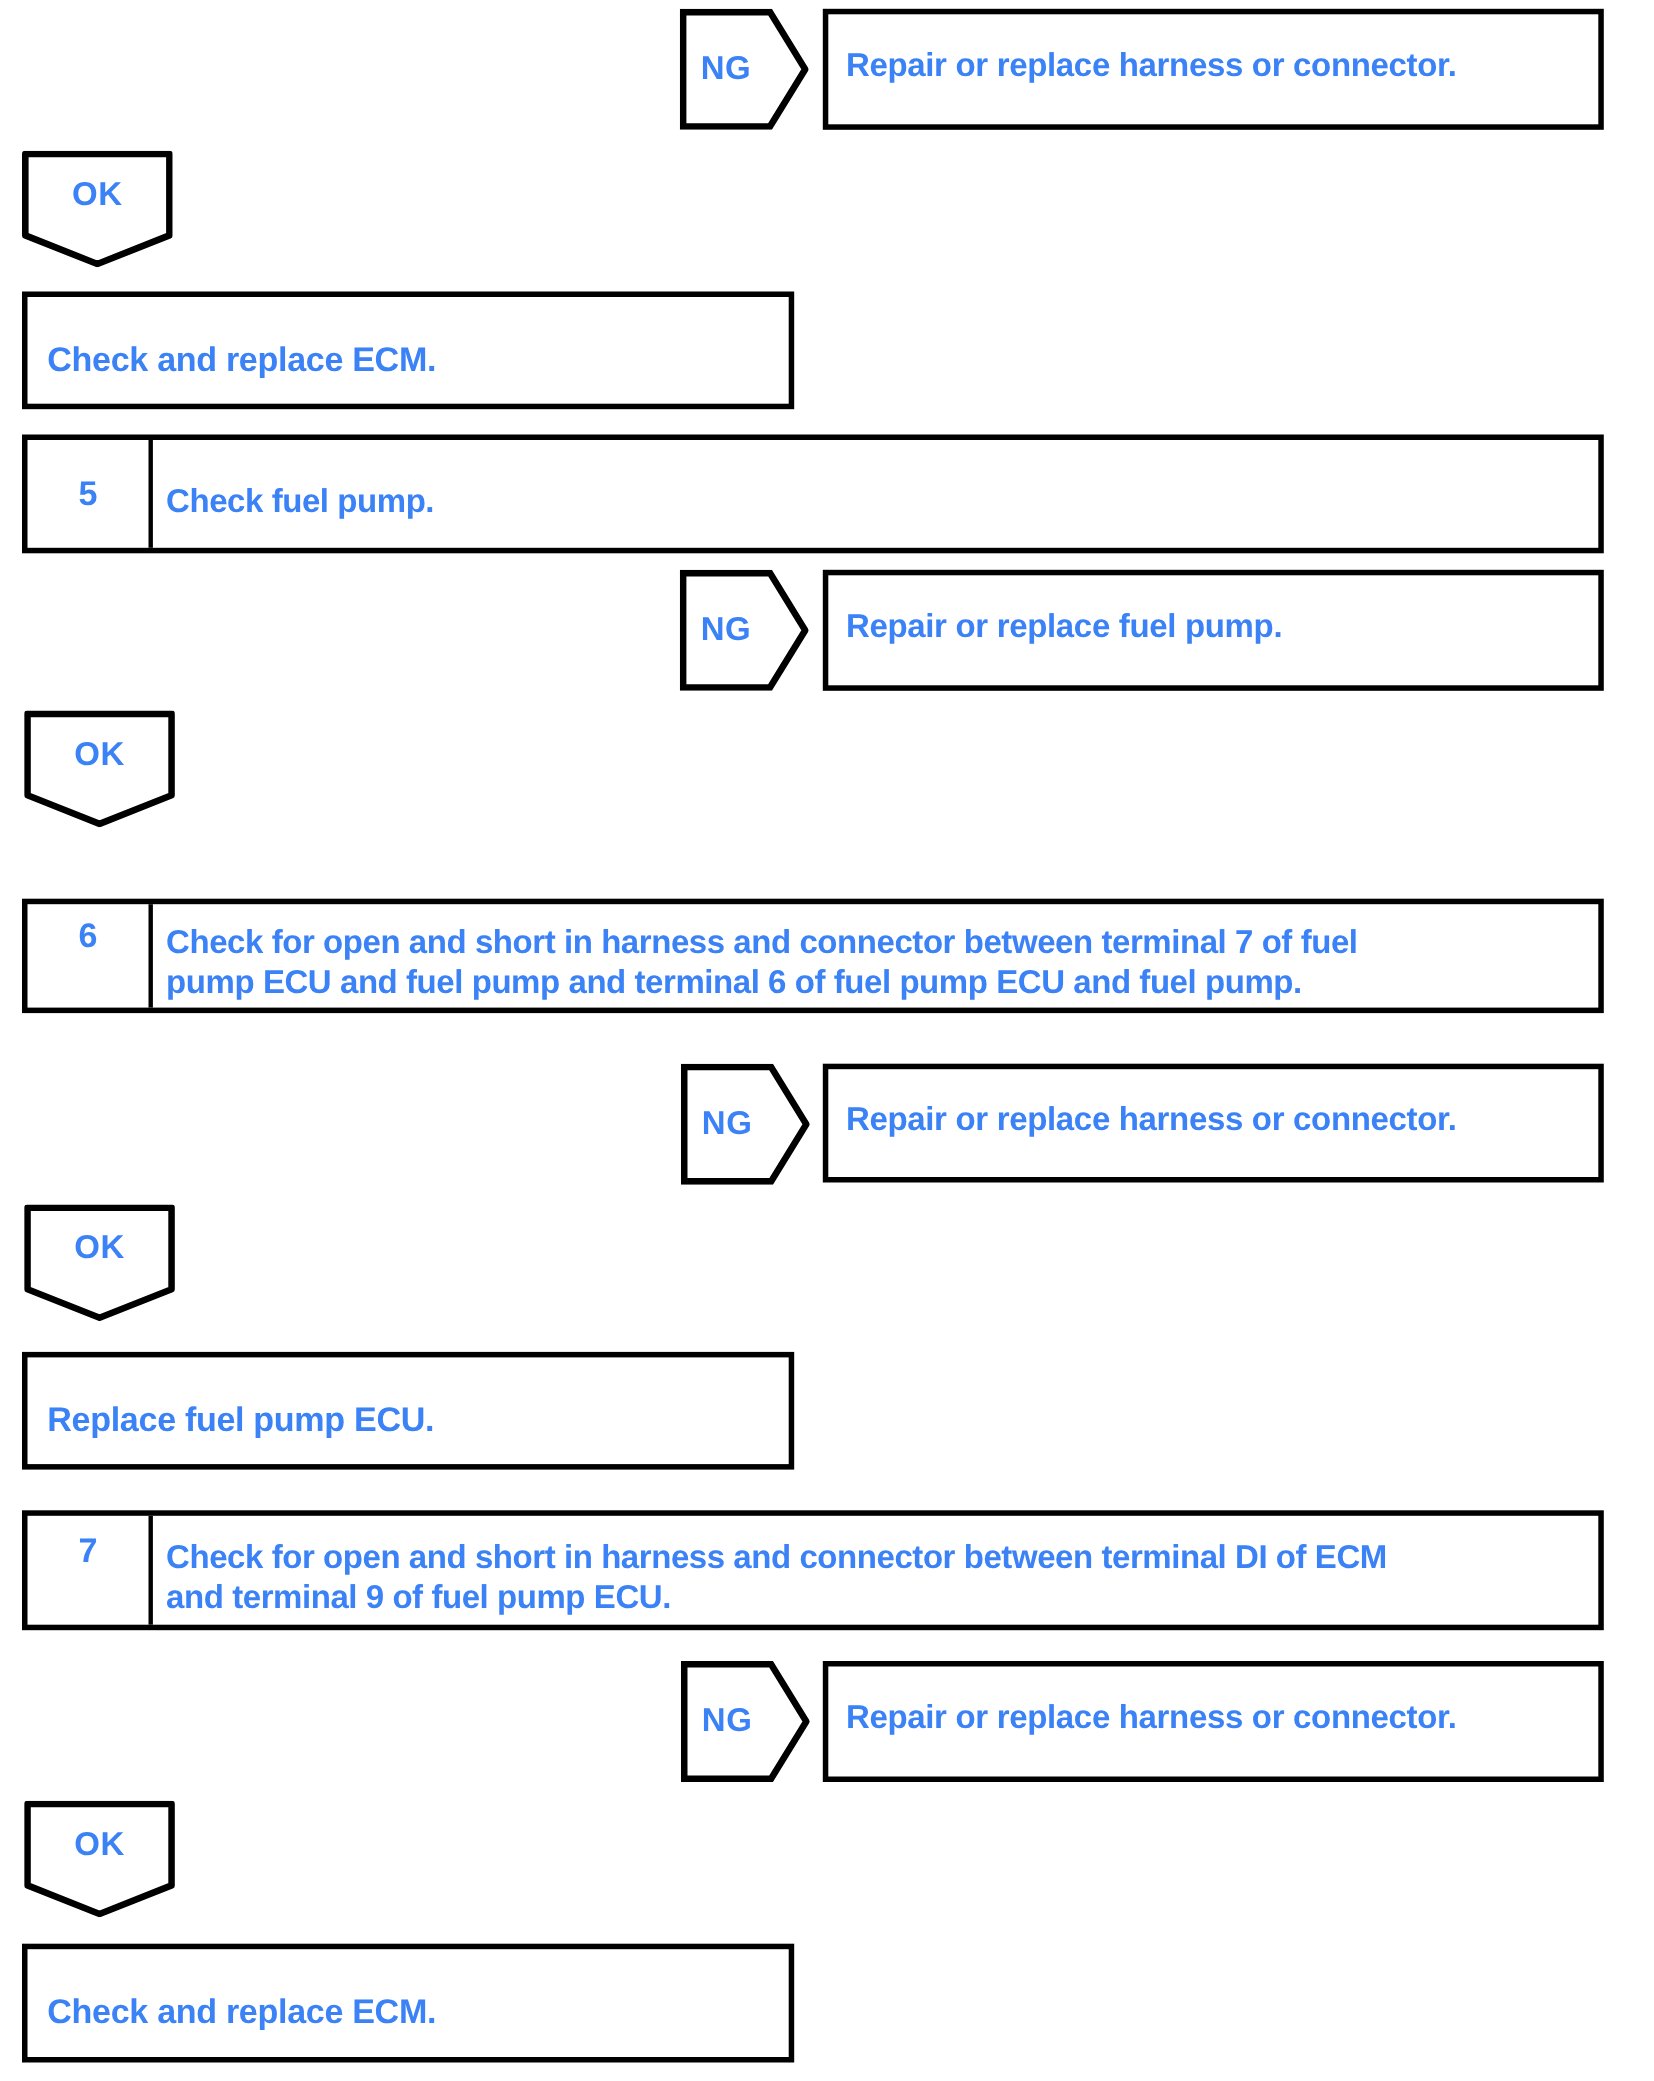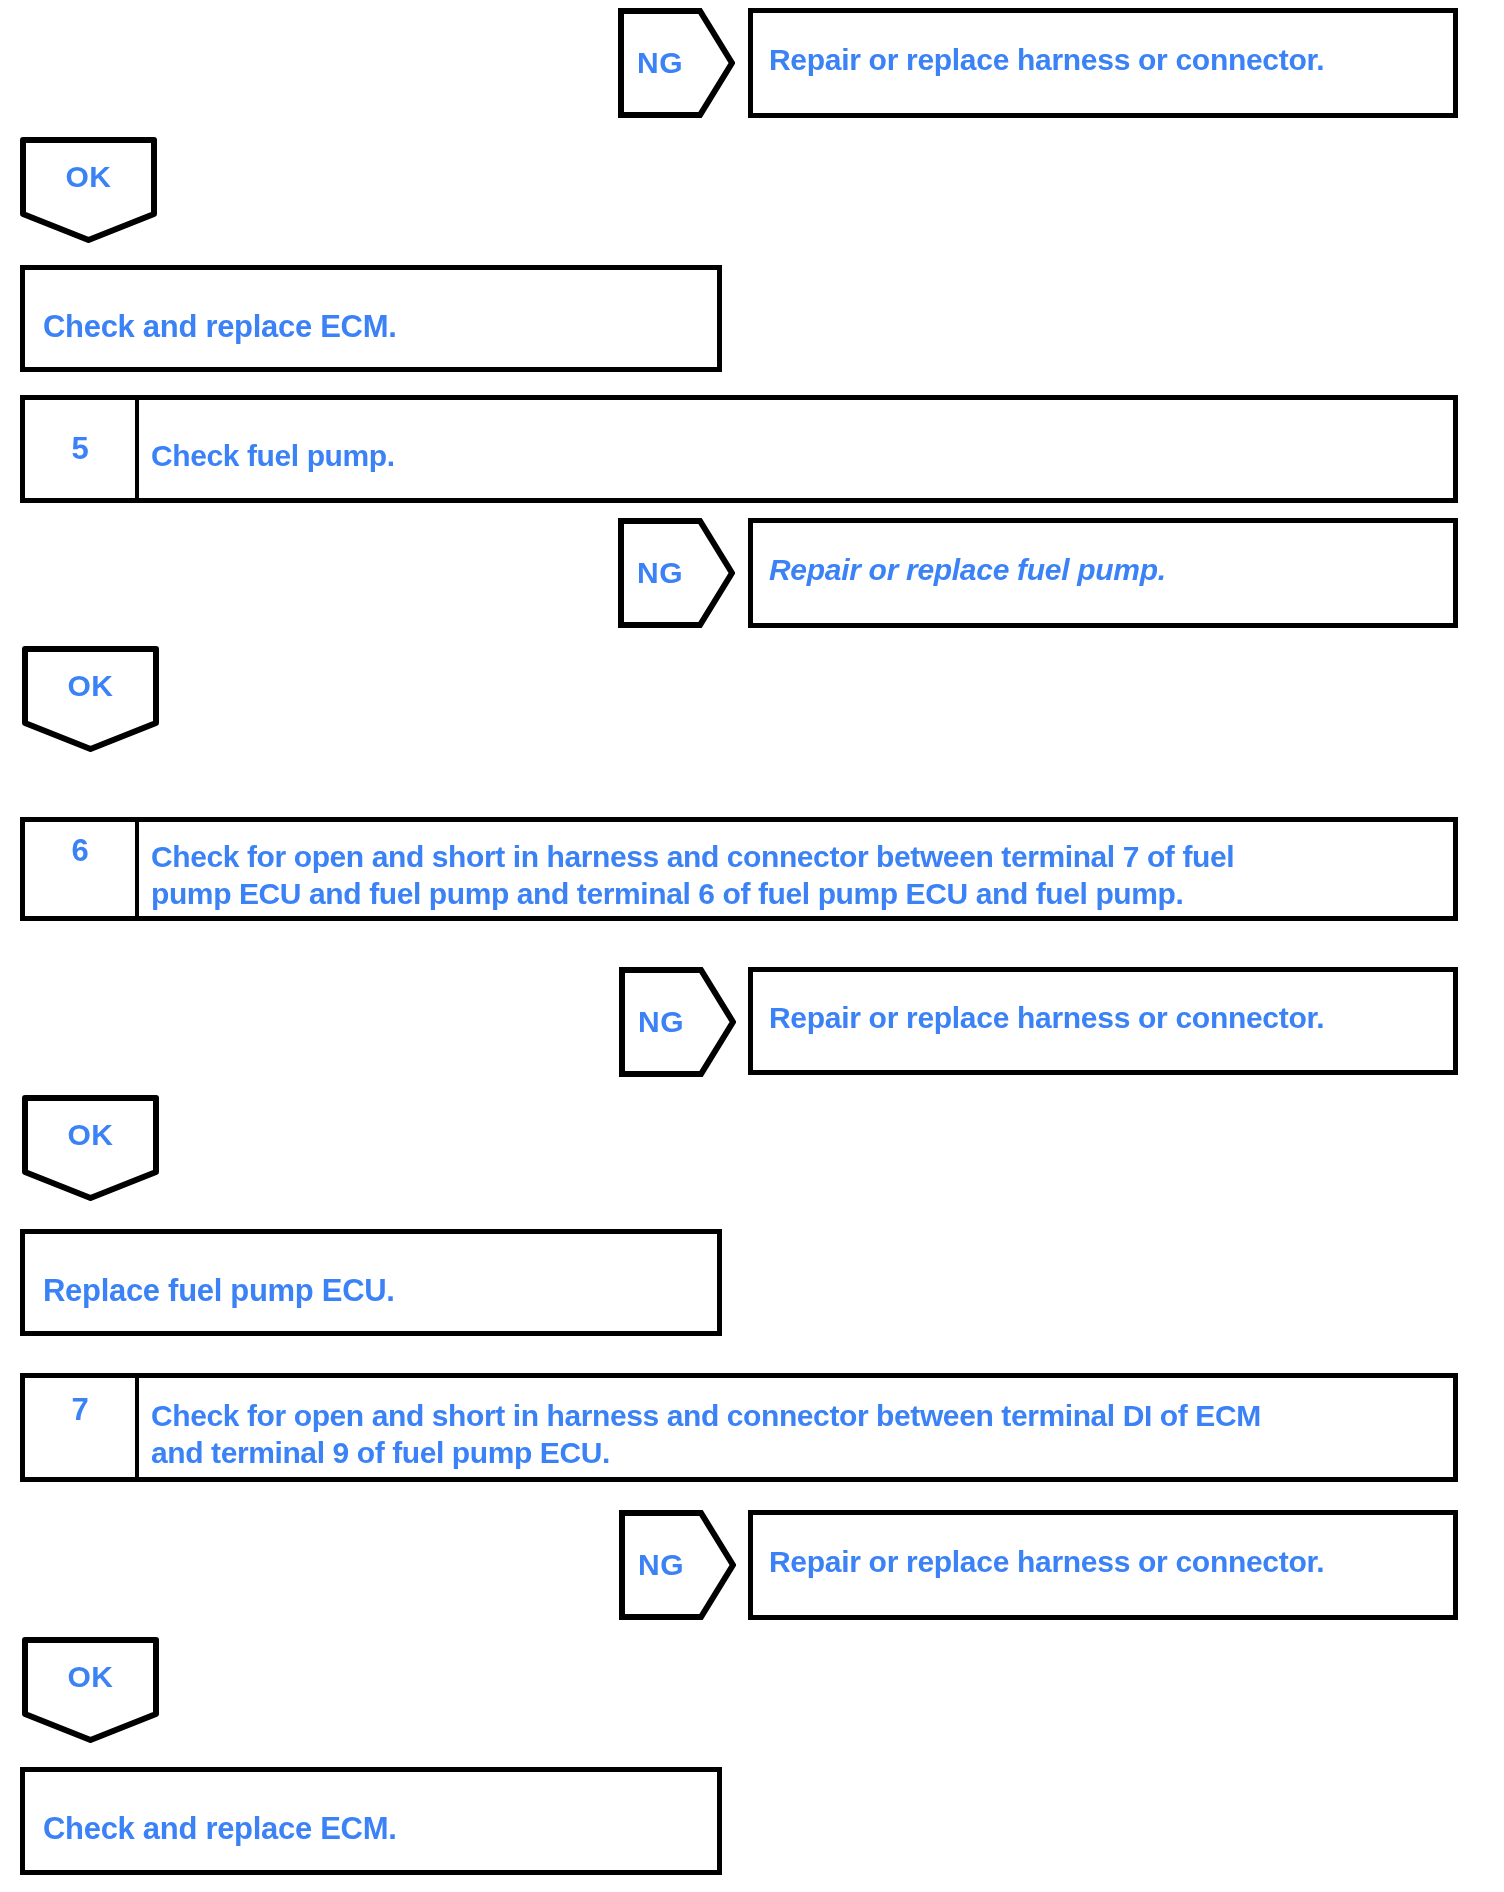--- a/index.html
+++ b/index.html
@@ -70,21 +70,21 @@
       <div>Check fuel pump.</div>
     </div>
   </div>
 
   <div class="pent pent-ng" style="left:618px;top:518px;">
     <svg width="117" height="110" viewBox="0 0 117 110">
       <polygon points="3,3 82,3 114,55 82,107 3,107" fill="#ffffff" stroke="#000000" stroke-width="6"></polygon>
     </svg>
     <span class="lbl">NG</span>
   </div>
-  <div class="box ng-result" style="left:748px;top:518px;width:710px;height:110px;font-style:italic;">
+  <div class="box ng-result" style="left:748px;top:518px;width:710px;height:110px;">
     <span>Repair or replace fuel pump.</span>
   </div>
 
   <div class="pent pent-ok" style="left:22px;top:646px;">
     <svg width="137" height="106" viewBox="0 0 137 106">
       <polygon points="3,3 134,3 134,77 68.5,103 3,77" fill="#ffffff" stroke="#000000" stroke-width="6" stroke-linejoin="round"></polygon>
     </svg>
     <span class="lbl">OK</span>
   </div>
 

